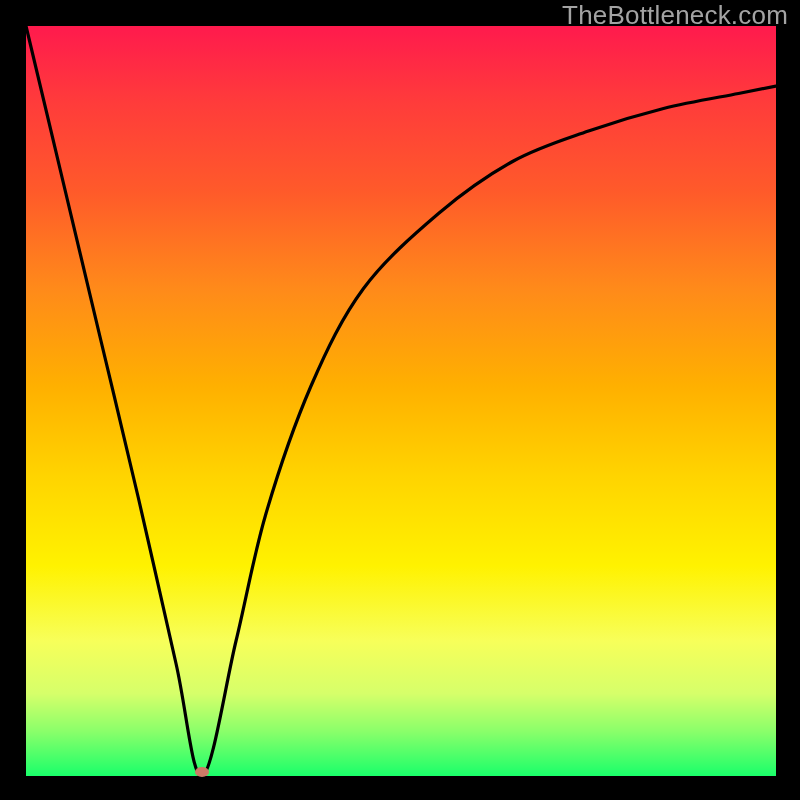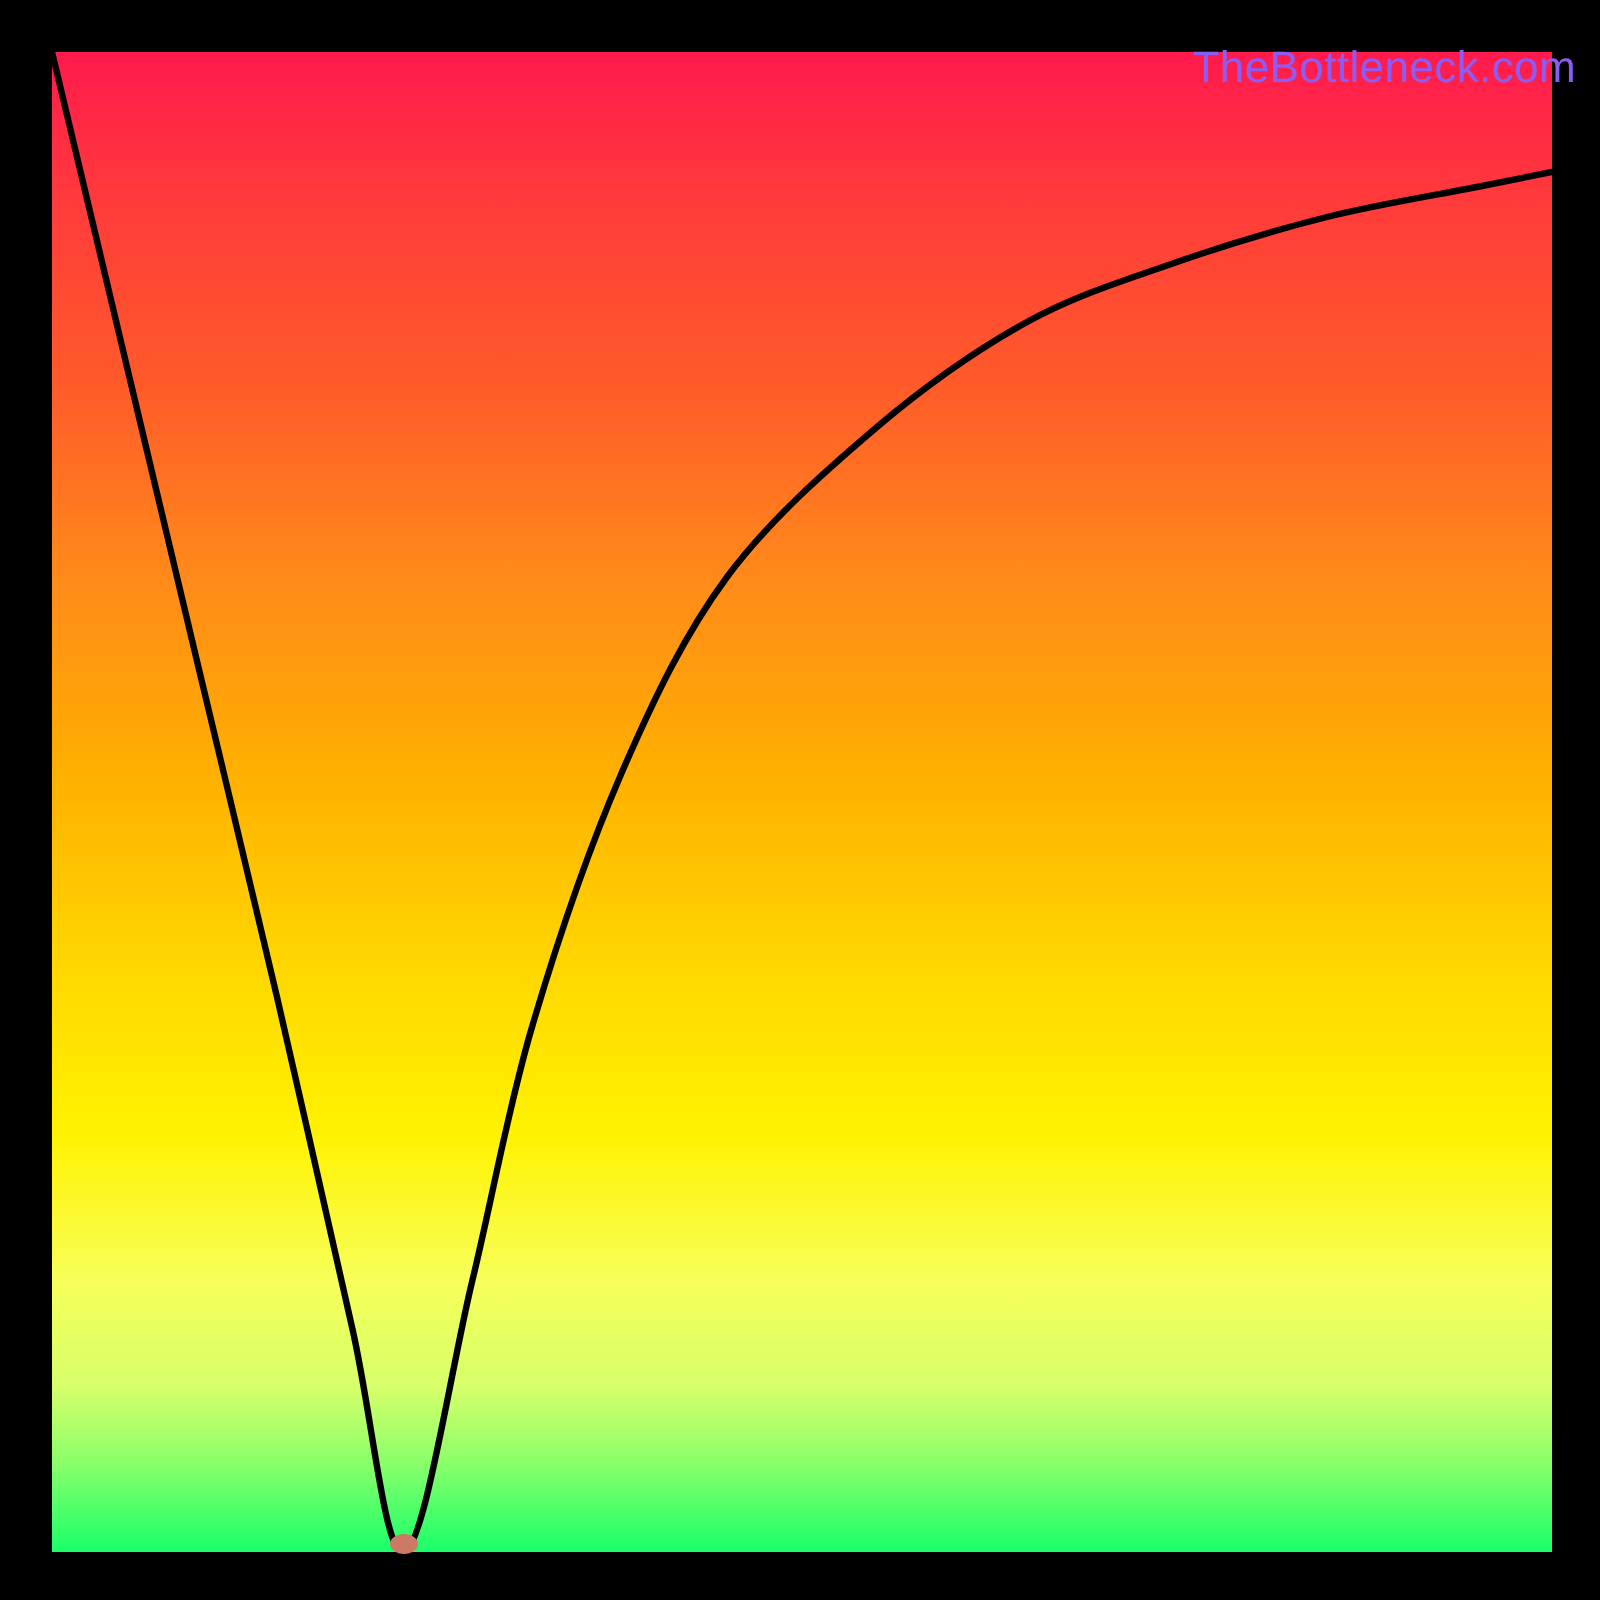--- a/index.html
+++ b/index.html
@@ -47,24 +47,24 @@
   }
   .marker {
     position: absolute;
     width: 14px;
     height: 10px;
     border-radius: 50%;
     background: #cc7a66;
   }
   .watermark {
     position: absolute;
-    top: 21px;
+    top: 0;
     right: 12px;
-    color: #8b5cf6;
-    font-size: 22px;
+    color: #a3a3a3;
+    font-size: 26px;
     letter-spacing: 0.2px;
     font-weight: 400;
   }
 </style>
 </head>
 <body>
 
 <div class="frame">
   <div class="plot">
     <svg class="curve" viewBox="0 0 750 750" preserveAspectRatio="none">

